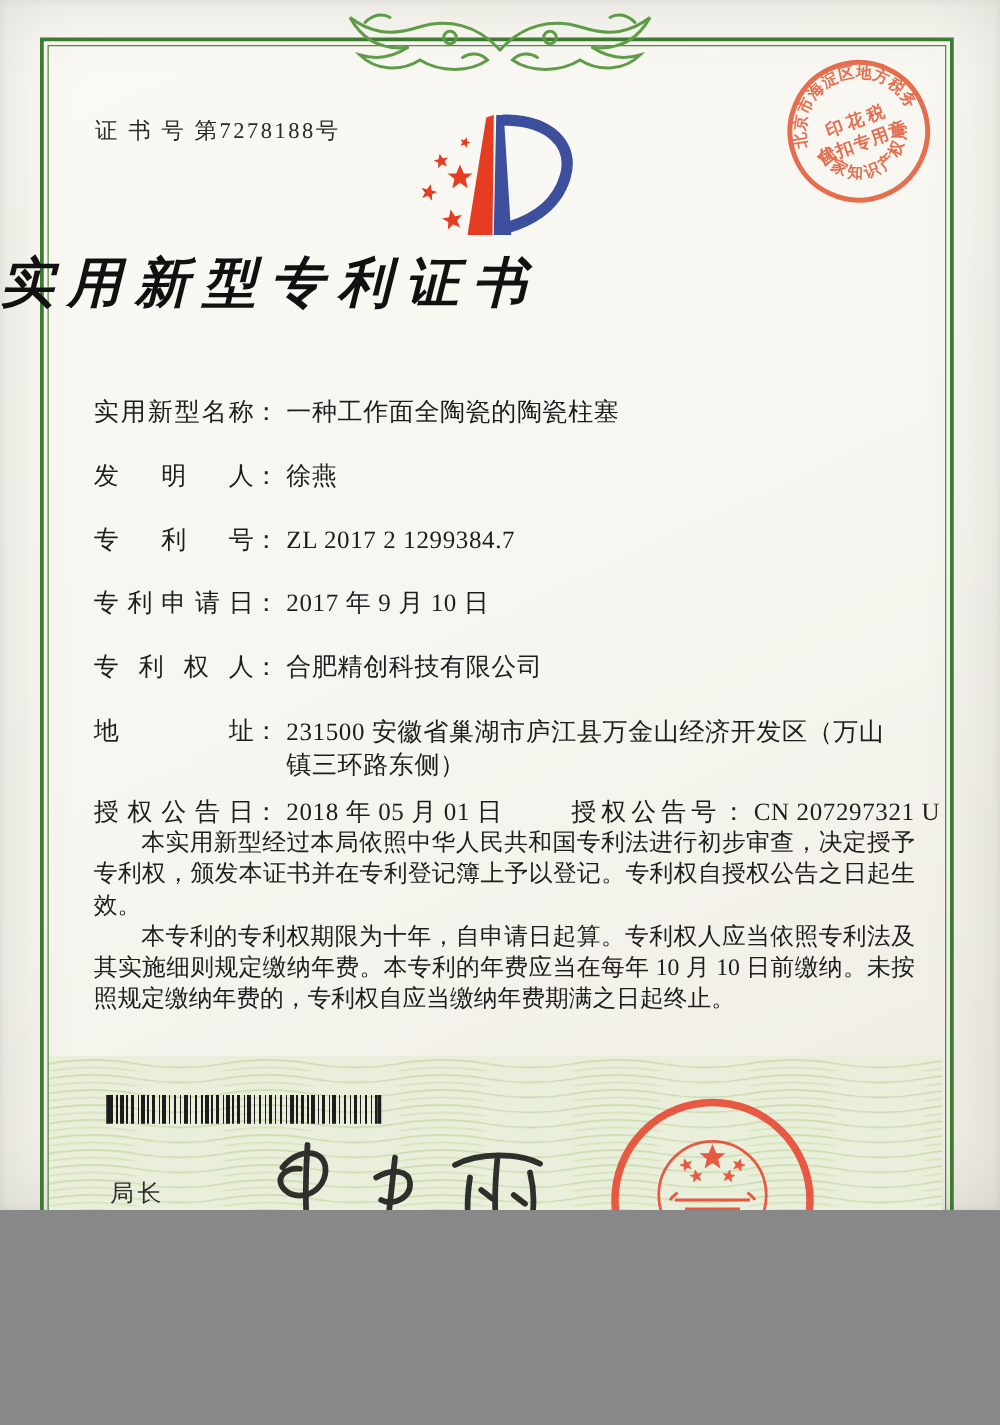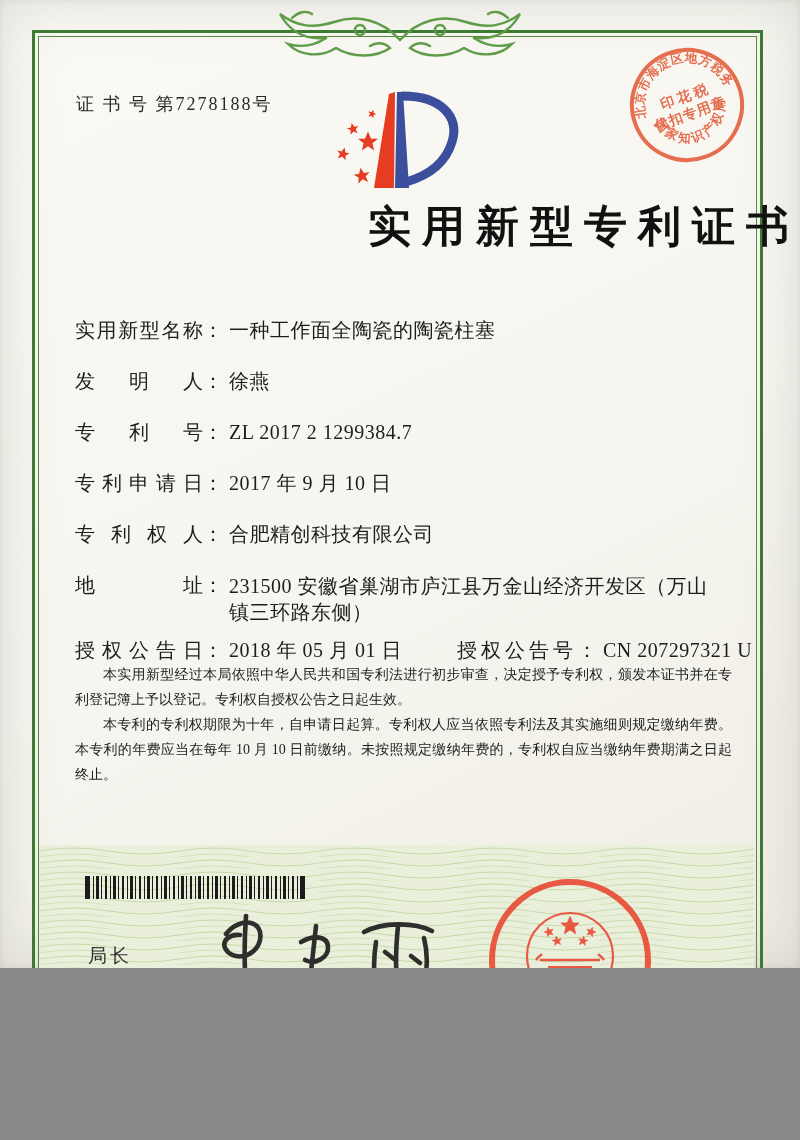--- a/index.html
+++ b/index.html
@@ -6,31 +6,31 @@
   .page{position:relative;width:800px;height:968px;margin:0 auto;overflow:hidden;
     background:linear-gradient(155deg,#faf9f4 0%,#f6f5ef 55%,#efede5 100%);
     box-shadow:inset 0 0 60px rgba(90,90,80,.18), inset 0 0 6px rgba(0,0,0,.08);
     font-family:"Liberation Serif","DejaVu Serif",serif;color:#1d1d1d;}
   .frame{position:absolute;left:32px;top:30px;width:725px;height:1070px;
     border:3px solid #3d7b33;}
   .frame-inner{position:absolute;left:3px;top:3px;right:3px;bottom:3px;border:1px solid #55893f;}
   .guilloche{position:absolute;left:39px;top:845px;width:715px;height:253px;background:#e9efda;}
   .cert-no{position:absolute;left:76px;top:92px;font-size:18px;letter-spacing:2px;color:#2a2a2a;}
   .logo{position:absolute;left:318px;top:84px;}
-  .title{position:absolute;left:0;top:198px;width:100%;text-align:right;
-    font-size:43px;font-weight:bold;letter-spacing:11px;color:#111;}
+  .title{position:absolute;left:0;top:198px;width:100%;text-align:left;
+    font-size:43px;font-weight:bold;letter-spacing:11px;color:#111;font-style:italic;}
   .fields{position:absolute;left:75px;top:318px;width:660px;font-size:20px;}
   .frow{margin-bottom:27px;line-height:24px;white-space:nowrap;}
   .flabel{display:inline-block;width:128px;text-align:justify;text-align-last:justify;vertical-align:top;}
   .colon{display:inline-block;margin-right:6px;}
   .fvalue{letter-spacing:.5px;}
   .addr-val{display:inline-block;width:482px;white-space:normal;line-height:26px;vertical-align:top;}
   .grant-row{position:relative;white-space:nowrap;}
   .grant2{position:absolute;left:382px;top:0;}
-  .paras{position:absolute;left:75px;top:662px;width:657px;font-size:14px;
+  .paras{position:absolute;left:75px;top:662px;width:657px;font-size:19px;
     line-height:25px;text-align:justify;}
   .paras p{margin:0;text-indent:2em;}
   .barcode{position:absolute;left:85px;top:876px;width:214px;height:23px;
     border-left:3px solid #1c1c1c;border-right:3px solid #1c1c1c;
     background:repeating-linear-gradient(90deg,#1c1c1c 0 2px,transparent 2px 5px,#1c1c1c 5px 6px,transparent 6px 8px,#1c1c1c 8px 11px,transparent 11px 13px,#1c1c1c 13px 14px,transparent 14px 17px);}
   .commissioner{position:absolute;left:88px;top:936px;font-family:"Liberation Sans","DejaVu Sans",sans-serif;
     font-size:19px;color:#2e2e2e;letter-spacing:3px;line-height:40px;}
   .signature{position:absolute;left:198px;top:900px;}
   .seal{position:absolute;left:478px;top:868px;}
   .seal-date{position:absolute;left:497px;top:1010px;font-size:19px;font-weight:bold;

